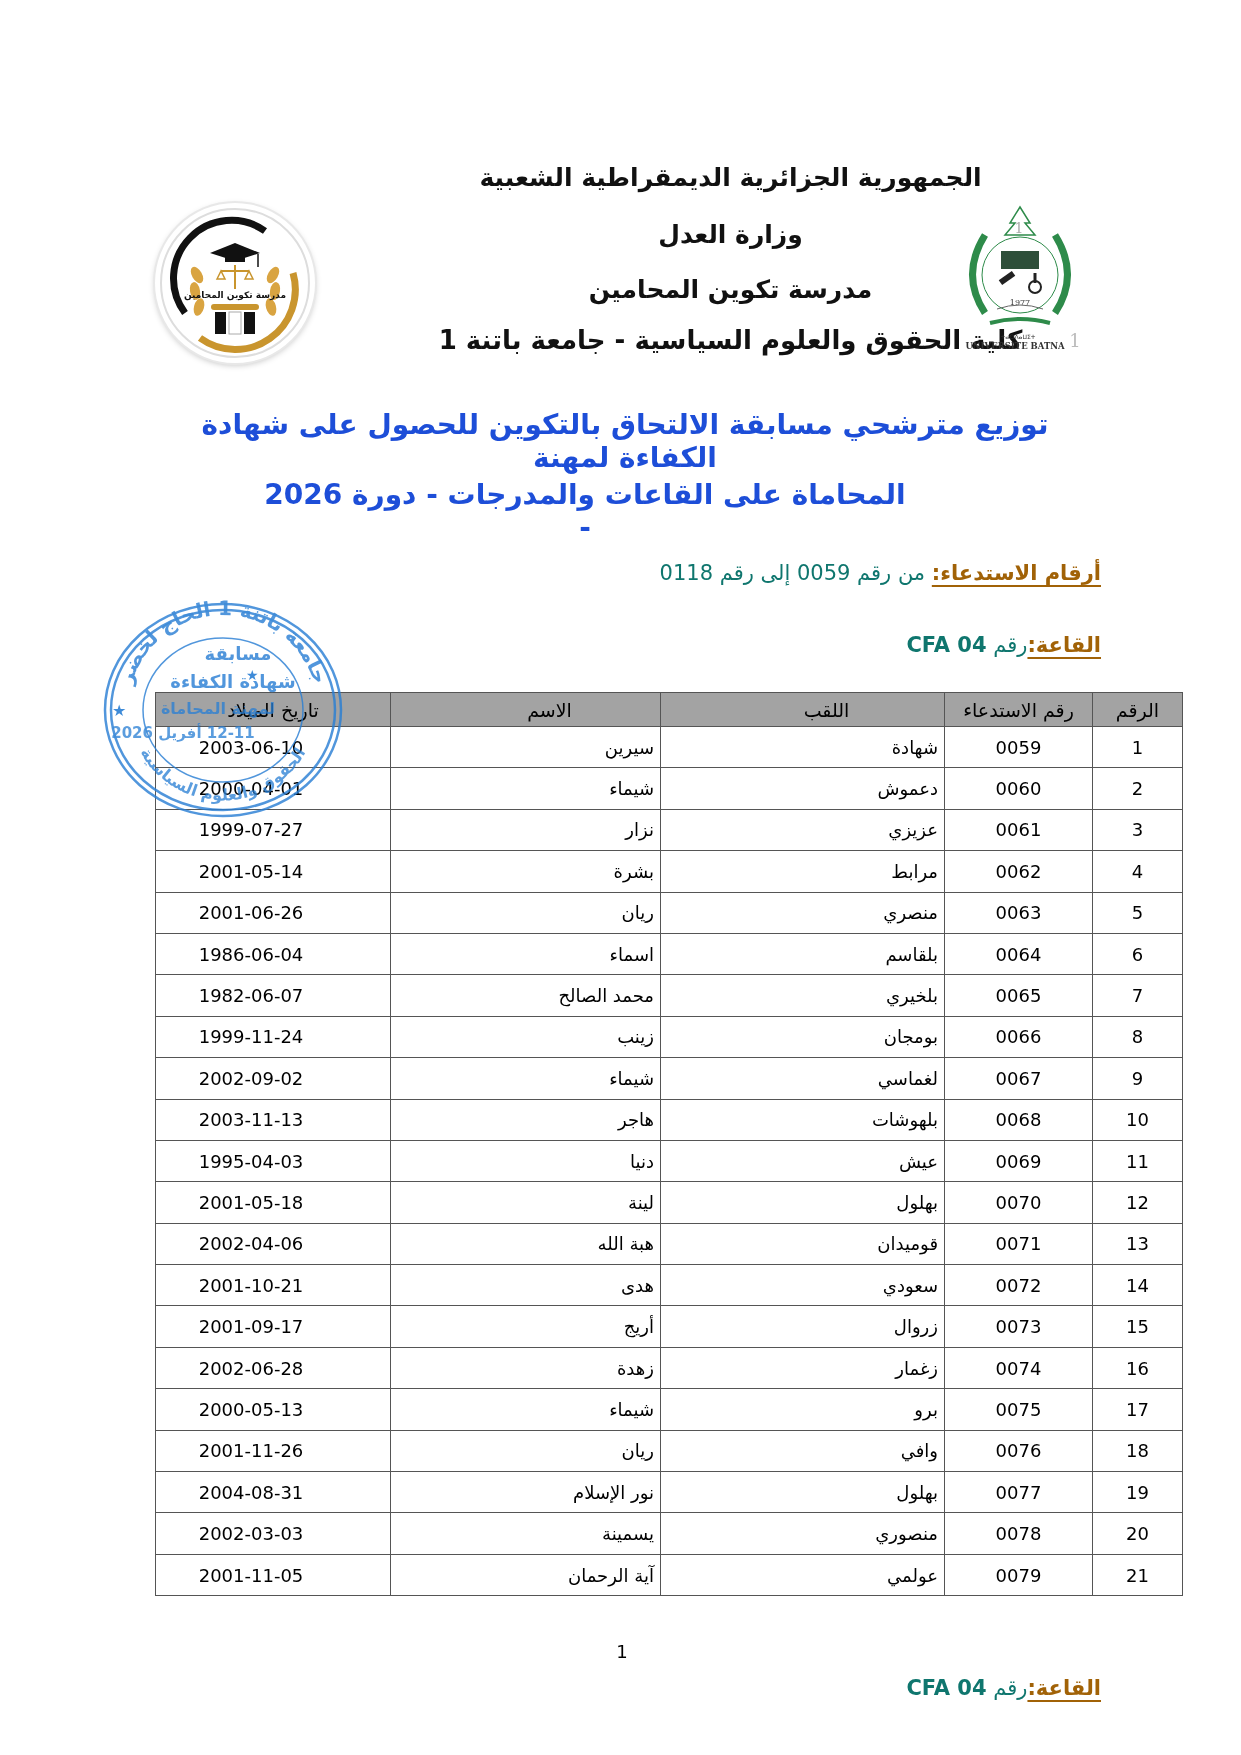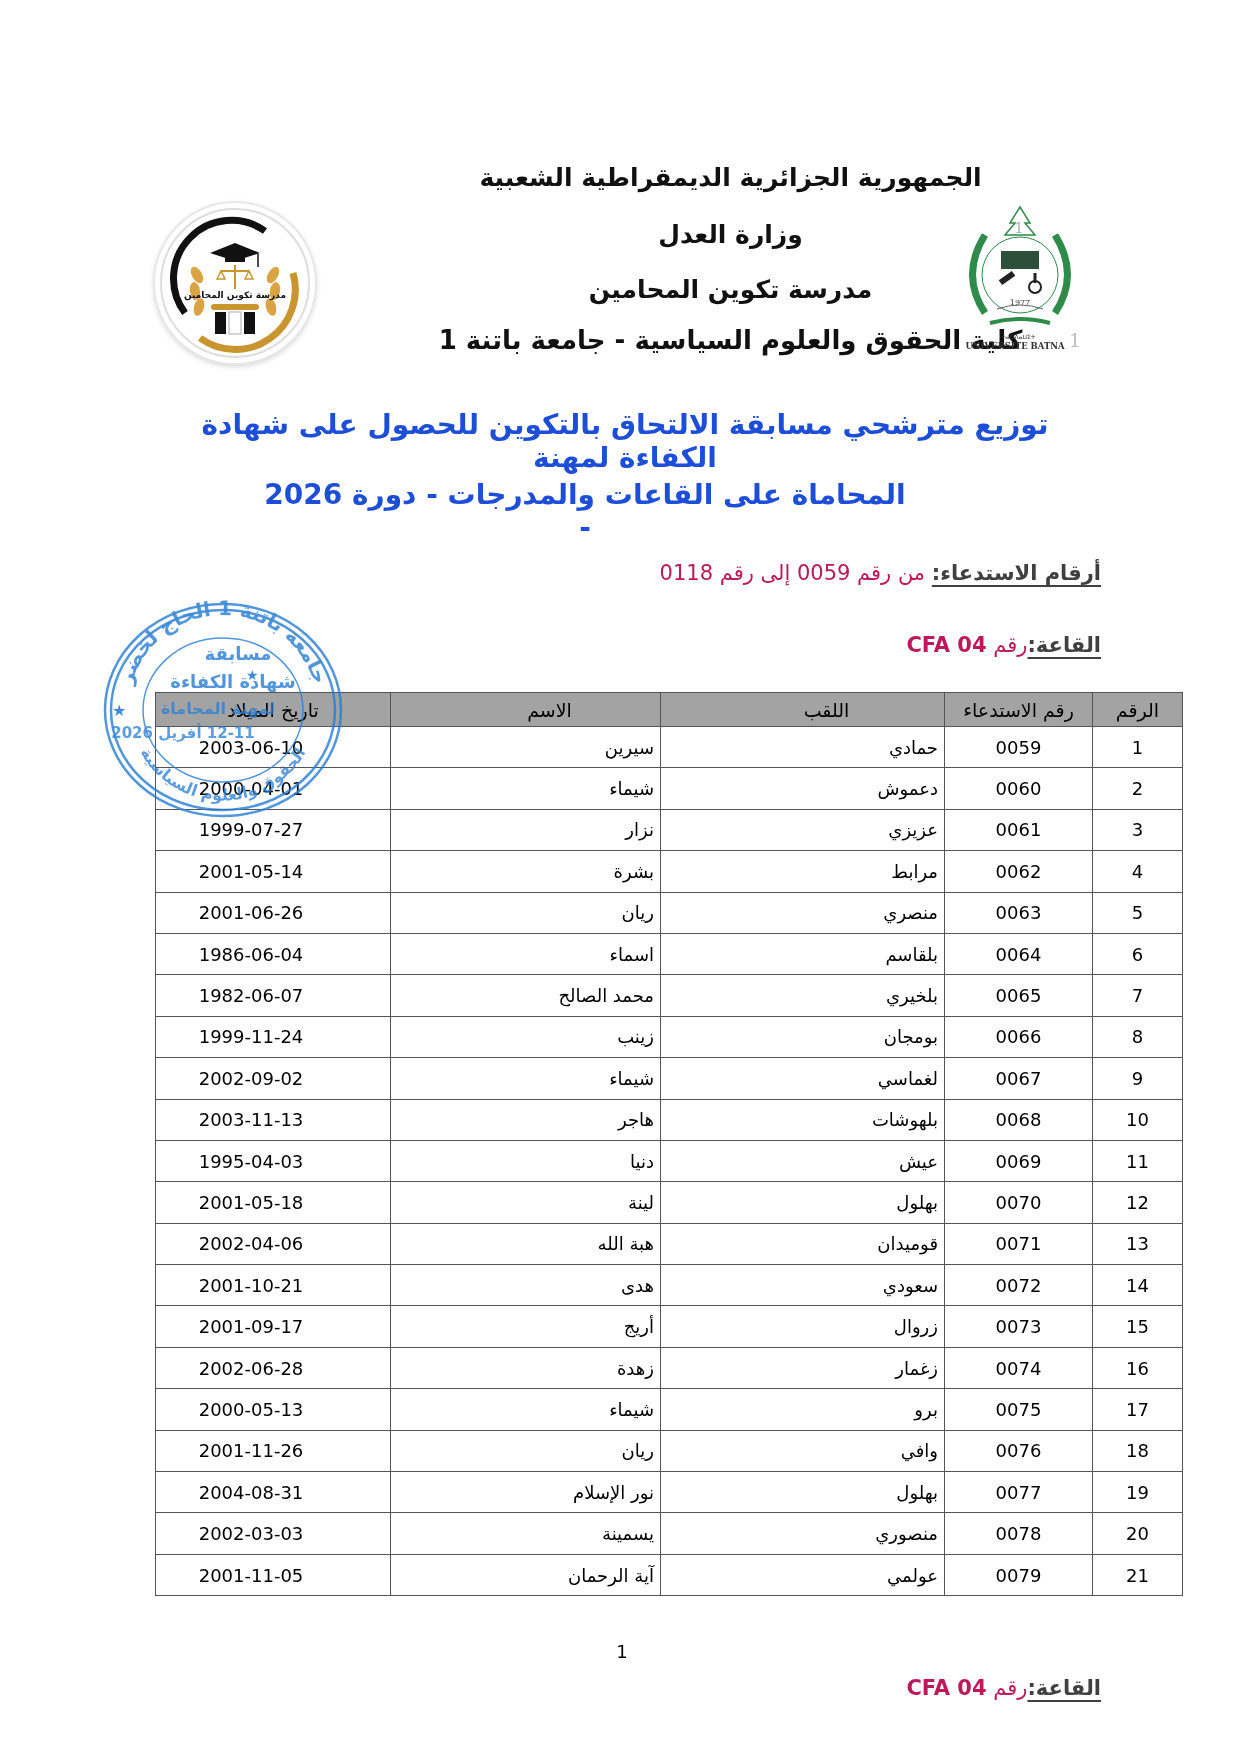--- a/index.html
+++ b/index.html
@@ -23,22 +23,22 @@
     direction: rtl; font-weight: bold; font-size: 28px; color: #1d4ed8;
     font-family: "DejaVu Sans", sans-serif;
   }
   #t1 { top: 408px; }
   #t2 { top: 478px; left: 260px; width: 650px; }
 
   .label-line {
     position: absolute; right: 140px; direction: rtl; font-size: 21px;
     font-family: "DejaVu Sans", sans-serif; white-space: nowrap;
   }
-  .label-line .lbl { font-weight: bold; text-decoration: underline; text-underline-offset: 5px; color: #404040; }
-  .label-line .val { color: #be185d; }
+  .label-line .lbl { font-weight: bold; text-decoration: underline; text-underline-offset: 5px; color: #a16207; }
+  .label-line .val { color: #0f766e; }
   .label-line .val b { font-weight: bold; }
   #calls { top: 561px; }
   #room1 { top: 633px; }
   #room2 { top: 1676px; }
 
   
   #logo-school {
     left: 155px; top: 203px; width: 160px; height: 160px; border-radius: 50%;
     background: #fff; box-shadow: 0 0 0 2px #e8e8e8, 0 2px 6px rgba(0,0,0,0.25);
   }
@@ -157,21 +157,21 @@
         <th class="c-call">رقم الاستدعاء</th>
         <th class="c-sur">اللقب</th>
         <th class="c-name">الاسم</th>
         <th class="c-dob">تاريخ الميلاد</th>
       </tr>
     </thead>
     <tbody id="tbody">
         <tr>
           <td class="c-num ltr">1</td>
           <td class="c-call ltr">0059</td>
-          <td class="c-sur">حمادي</td>
+          <td class="c-sur">شهادة</td>
           <td class="c-name">سيرين</td>
           <td class="c-dob"><span>2003-06-10</span></td>
         </tr>
         <tr>
           <td class="c-num ltr">2</td>
           <td class="c-call ltr">0060</td>
           <td class="c-sur">دعموش</td>
           <td class="c-name">شيماء</td>
           <td class="c-dob"><span>2000-04-01</span></td>
         </tr>

